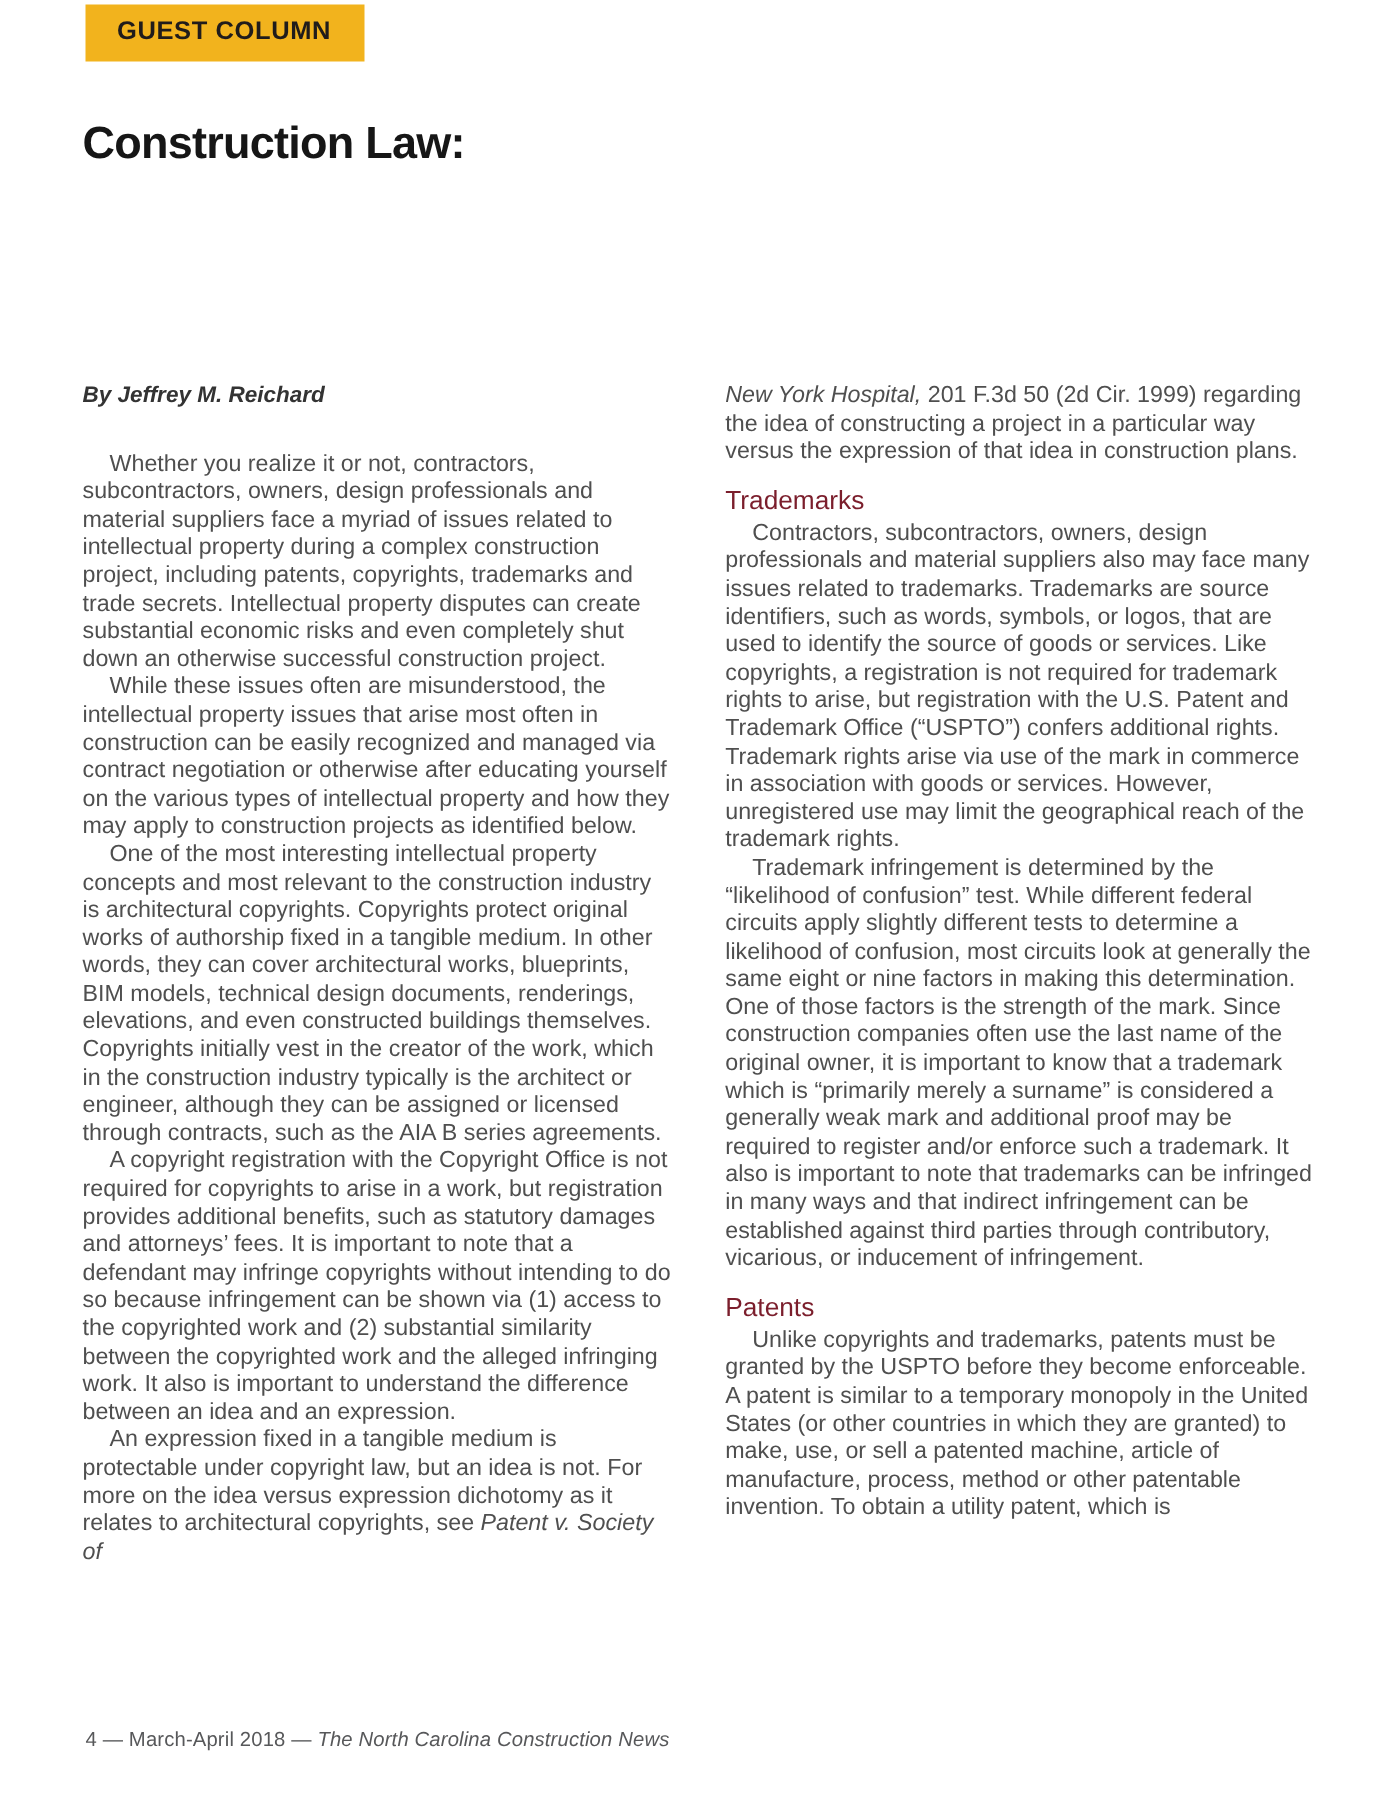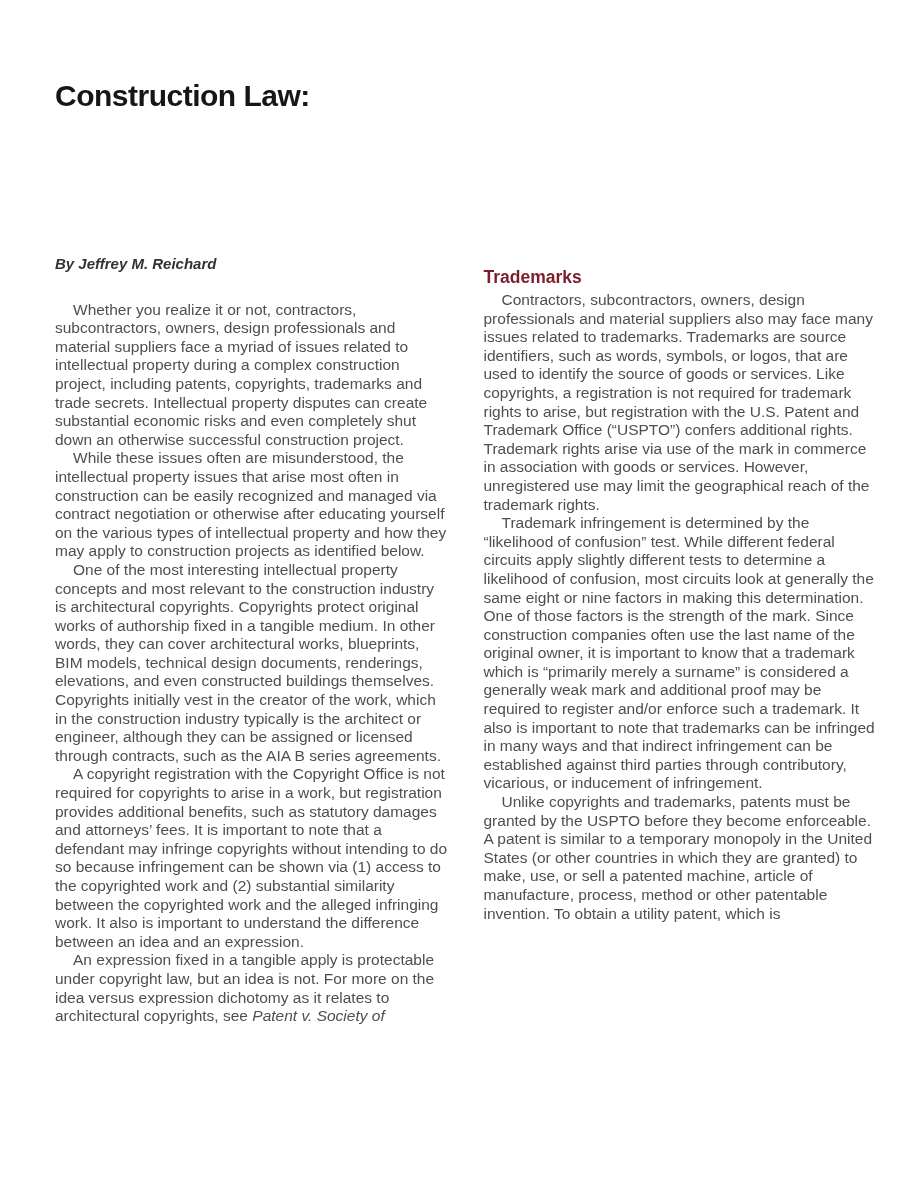--- a/index.html
+++ b/index.html
@@ -32,49 +32,55 @@
     width:400px; font-size:15.5px; line-height:18.6px; color:#4f4f4f;
     text-align:left; hyphens:auto; -webkit-hyphens:auto;
   }
   .byline {
     font-style:italic; font-weight:bold; color:#333333;
     font-size:15px; margin:0 0 27px 0;
   }
   .para { margin:0; text-indent:18px; }
   .para.no-indent { text-indent:0; }
   .section-heading {
-    color:#7B1E2C; font-size:17.5px; font-weight:bold;
+    color:#7B1E2C; font-size:17.5px; font-weight:normal;
     margin:12px 0 4px 0; line-height:20px;
   }
   .em { font-style:italic; }
   .footer {
     position:absolute; left:57px; top:1152px;
     font-size:13.5px; color:#57585a; letter-spacing:0.1px;
   }
 </style>
 </head>
 <body>
 
 <div class="page">
 
+  <div class="badge">
+    <span class="badge-label">GUEST COLUMN</span>
+  </div>
 
   <h2 class="kicker">Construction Law:</h2>
 
 
   <div class="columns">
     <div class="col">
         <p class="byline"><span>By Jeffrey M. Reichard</span></p>
         <p class="para"><span>Whether you realize it or not, contractors, subcontractors, owners, design professionals and material suppliers face a myriad of issues related to intellectual property during a complex construction project, including patents, copyrights, trademarks and trade secrets. Intellectual property disputes can create substantial economic risks and even completely shut down an otherwise successful construction project.</span></p>
         <p class="para"><span>While these issues often are misunderstood, the intellectual property issues that arise most often in construction can be easily recognized and managed via contract negotiation or otherwise after educating yourself on the various types of intellectual property and how they may apply to construction projects as identified below.</span></p>
         <p class="para"><span>One of the most interesting intellectual property concepts and most relevant to the construction industry is architectural copyrights. Copyrights protect original works of authorship fixed in a tangible medium. In other words, they can cover architectural works, blueprints, BIM models, technical design documents, renderings, elevations, and even constructed buildings themselves. Copyrights initially vest in the creator of the work, which in the construction industry typically is the architect or engineer, although they can be assigned or licensed through contracts, such as the AIA B series agreements.</span></p>
         <p class="para"><span>A copyright registration with the Copyright Office is not required for copyrights to arise in a work, but registration provides additional benefits, such as statutory damages and attorneys’ fees. It is important to note that a defendant may infringe copyrights without intending to do so because infringement can be shown via (1) access to the copyrighted work and (2) substantial similarity between the copyrighted work and the alleged infringing work. It also is important to understand the difference between an idea and an expression.</span></p>
-        <p class="para"><span>An expression fixed in a tangible apply is protectable under copyright law, but an idea is not. For more on the idea versus expression dichotomy as it relates to architectural copyrights, see </span><span class="em">Patent v. Society of</span></p>
+        <p class="para"><span>An expression fixed in a tangible medium is protectable under copyright law, but an idea is not. For more on the idea versus expression dichotomy as it relates to architectural copyrights, see </span><span class="em">Patent v. Society of</span></p>
       </div>
     <div class="col">
+        <p class="para no-indent"><span class="em">New York Hospital,</span><span> 201 F.3d 50 (2d Cir. 1999) regarding the idea of constructing a project in a particular way versus the expression of that idea in construction plans.</span></p>
         <h3 class="section-heading"><span>Trademarks</span></h3>
         <p class="para"><span>Contractors, subcontractors, owners, design professionals and material suppliers also may face many issues related to trademarks. Trademarks are source identifiers, such as words, symbols, or logos, that are used to identify the source of goods or services. Like copyrights, a registration is not required for trademark rights to arise, but registration with the U.S. Patent and Trademark Office (“USPTO”) confers additional rights. Trademark rights arise via use of the mark in commerce in association with goods or services. However, unregistered use may limit the geographical reach of the trademark rights.</span></p>
         <p class="para"><span>Trademark infringement is determined by the “likelihood of confusion” test. While different federal circuits apply slightly different tests to determine a likelihood of confusion, most circuits look at generally the same eight or nine factors in making this determination. One of those factors is the strength of the mark. Since construction companies often use the last name of the original owner, it is important to know that a trademark which is “primarily merely a surname” is considered a generally weak mark and additional proof may be required to register and/or enforce such a trademark. It also is important to note that trademarks can be infringed in many ways and that indirect infringement can be established against third parties through contributory, vicarious, or inducement of infringement.</span></p>
+        <h3 class="section-heading"><span>Patents</span></h3>
         <p class="para"><span>Unlike copyrights and trademarks, patents must be granted by the USPTO before they become enforceable. A patent is similar to a temporary monopoly in the United States (or other countries in which they are granted) to make, use, or sell a patented machine, article of manufacture, process, method or other patentable invention. To obtain a utility patent, which is</span></p>
       </div>
   </div>
 
+  <footer class="footer"><span>4 — March-April 2018 — </span><span class="em">The North Carolina Construction News</span></footer>
 
 </div>
 
 </body></html>

